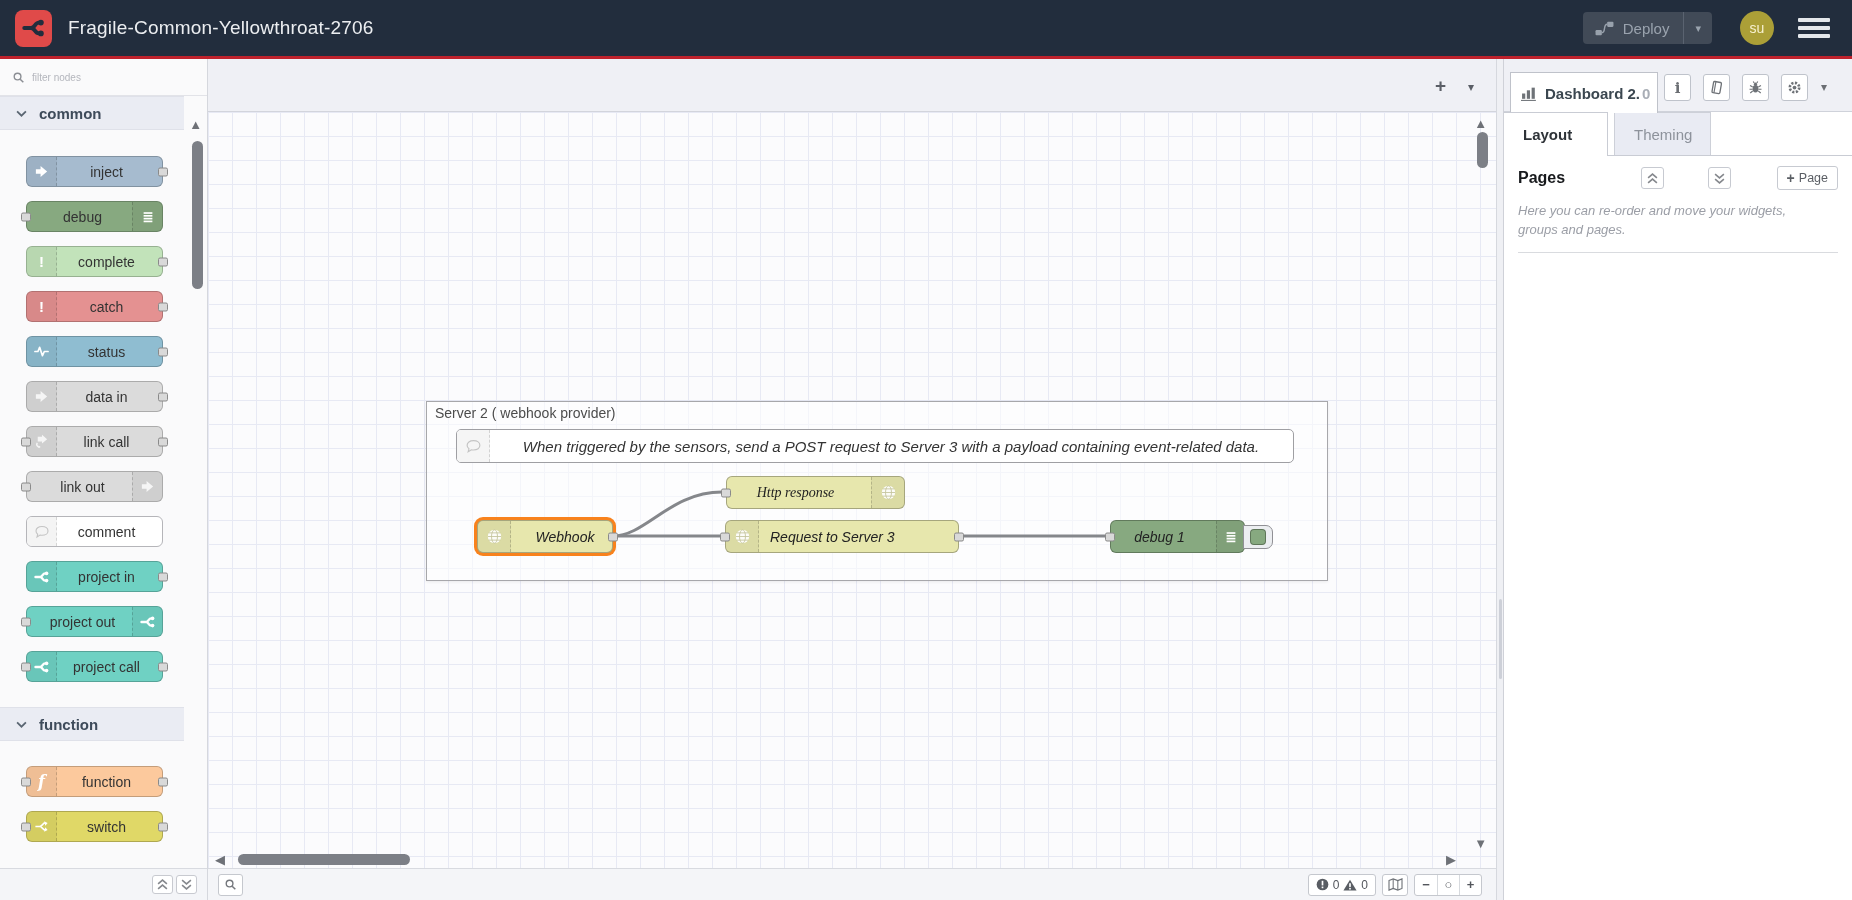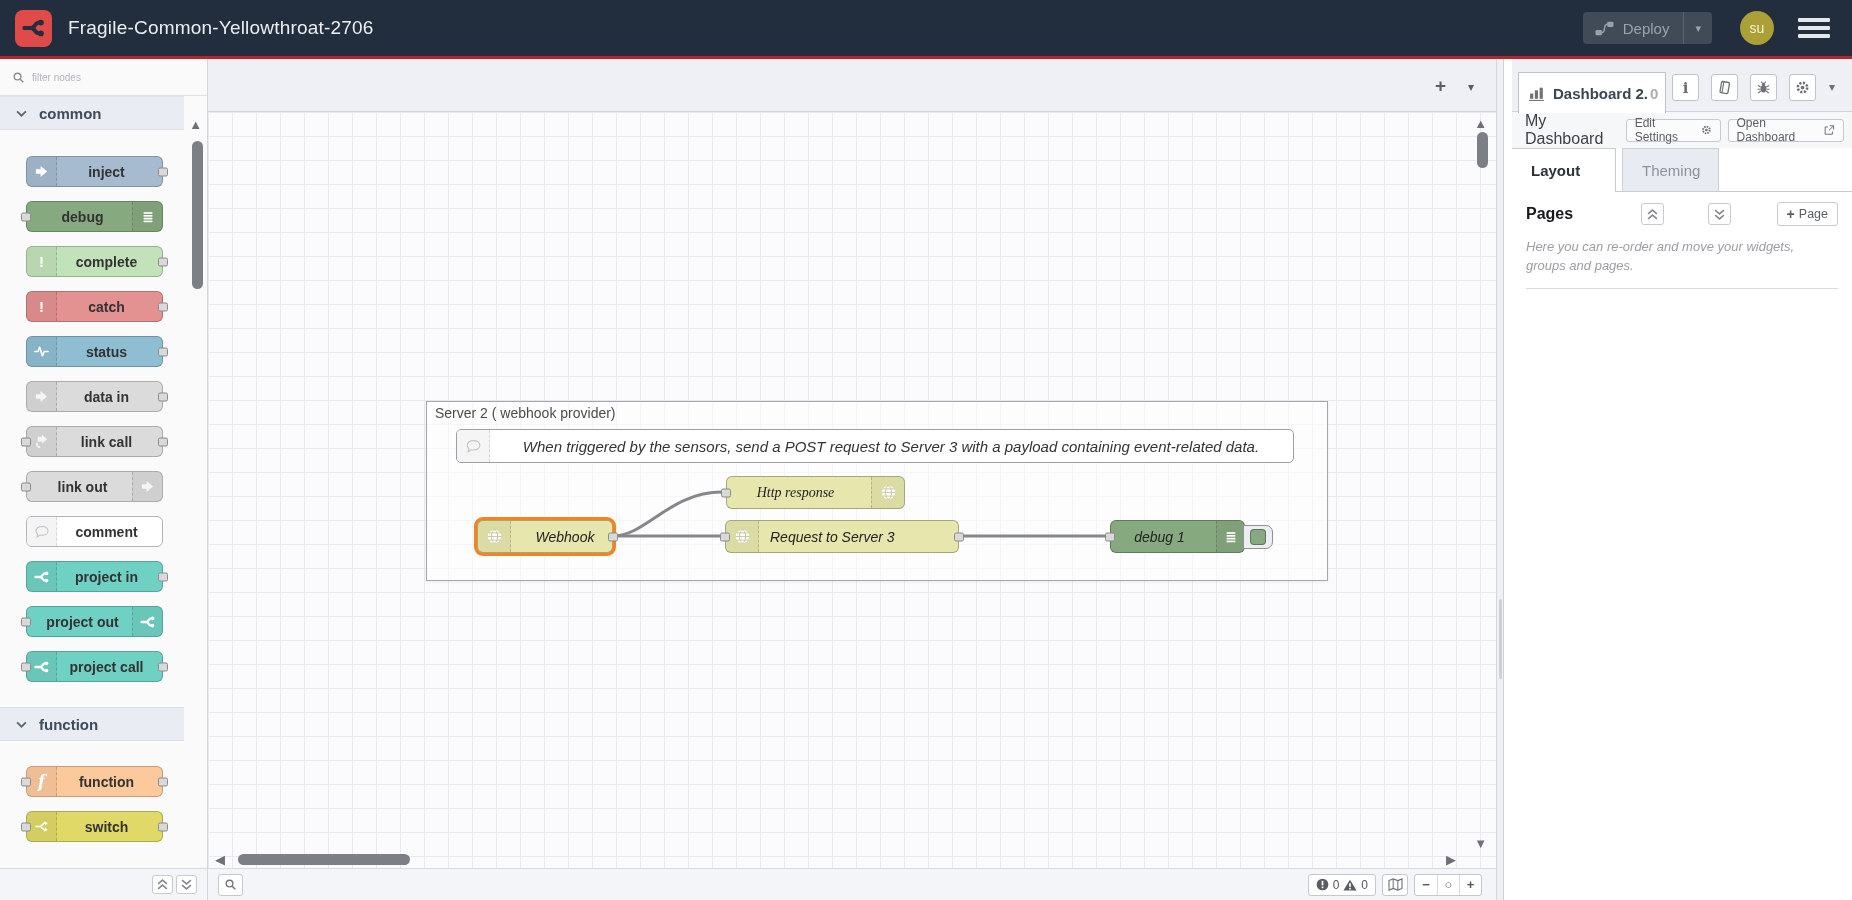--- a/index.html
+++ b/index.html
@@ -20,21 +20,21 @@
   .hamburger span { display:block; height:4px; background:#e4e7eb; border-radius:1px; }
 
   
   .palette { position:absolute; left:0; top:59px; bottom:0; width:208px; background:#fafafb; border-right:1px solid #d5d7dd; }
   .palette-search { height:37px; border-bottom:1px solid #e2e3e8; display:flex; align-items:center; padding-left:12px; gap:7px; background:#fafafb; }
   .palette-search input { border:none; outline:none; background:transparent; font-size:10px; color:#4c1d95; width:140px; font-family:"Liberation Sans",sans-serif; }
   .palette-search input::placeholder { color:#b4b6bd; }
   .pcat { width:184px; background:#eaecf3; border-top:1px solid #dfe1e9; border-bottom:1px solid #dfe1e9; height:34px; display:flex; align-items:center; gap:12px; padding-left:16px; margin-top:0; }
   .pcat-label { font-size:15px; font-weight:bold; color:#3e4b5a; }
   .pnode { position:relative; width:137px; height:31px; margin:14px 0 0 26px; border:1px solid rgba(0,0,0,.22); border-radius:6px; display:flex; align-items:center; }
-  .pnode .plabel { position:absolute; left:30px; right:6px; text-align:center; font-size:14px; color:#333;font-weight:bold; }
+  .pnode .plabel { position:absolute; left:30px; right:6px; text-align:center; font-size:14px; color:#333; }
   .pnode.icon-right .plabel { left:6px; right:30px; }
   .picon { position:absolute; left:0; top:0; bottom:0; width:30px; background:rgba(0,0,0,.05); border-right:1px dashed rgba(0,0,0,.18); border-radius:5px 0 0 5px; display:flex; align-items:center; justify-content:center; }
   .picon.right { left:auto; right:0; border-right:none; border-left:1px dashed rgba(0,0,0,.18); border-radius:0 5px 5px 0; }
   .picon.plain { background:#f4f4f4; border-right:1px dashed #d5d5d5; }
   .port { position:absolute; width:10px; height:9px; background:#d9d9d9; border:1px solid #8a8a8a; border-radius:2px; top:50%; transform:translateY(-50%); z-index:3; }
   .port.pl { left:-6px; } .port.pr { right:-6px; }
   .ficon { font-family:"DejaVu Serif", serif; font-style:italic; font-weight:bold; color:#fff; font-size:16px; line-height:1; }
   .bang { color:#fff; font-weight:bold; font-size:15px; line-height:1; }
   .palette-scroll-up { position:absolute; right:5px; top:58px; color:#6e7177; font-size:13px; }
   .palette-thumb { position:absolute; right:4px; top:82px; width:11px; height:148px; background:#7c7f86; border-radius:6px; }
@@ -73,21 +73,21 @@
   .badge { padding:0 7px; gap:4px; }
   .zoom-group { display:flex; height:22px; border:1px solid #c5c8ce; border-radius:3px; background:#fff; overflow:hidden; }
   .zoom-seg { width:22px; display:flex; align-items:center; justify-content:center; color:#53565c; font-size:13px; font-weight:bold; }
   .zoom-seg + .zoom-seg { border-left:1px solid #d7dade; }
 
   
   .splitter { position:absolute; top:59px; bottom:0; left:1496px; width:8px; background:#eff0f4; border-left:1px solid #d6d8de; border-right:1px solid #cfd1d8; }
   .splitter .grip { position:absolute; left:2px; top:540px; width:3px; height:80px; background:#cdd0d8; border-radius:2px; }
 
   
-  .sidebar { position:absolute; top:59px; bottom:0; left:1504px; right:0; background:#fff;margin-left:8px; }
+  .sidebar { position:absolute; top:59px; bottom:0; left:1504px; right:0; background:#fff; }
   .sb-header { position:relative; height:53px; background:#eff0f5; border-bottom:1px solid #cfd2da; }
   .sb-tab { position:absolute; left:6px; top:13px; width:148px; height:41px; background:#fff; border:1px solid #bfc2ca; border-bottom:none; display:flex; align-items:center; gap:7px; padding-left:10px; z-index:2; }
   .sb-tab-label { font-size:15px; font-weight:bold; color:#3b4750; }
   .sb-tab-suffix { font-size:15px; font-weight:bold; color:#a9aeb6; }
   .sb-iconbtn { position:absolute; top:15px; width:27px; height:27px; background:#fff; border:1px solid #bfc3cb; border-radius:3px; display:flex; align-items:center; justify-content:center; }
   .sb-caret { position:absolute; top:21px; left:317px; color:#6b6e73; font-size:12px; }
   .iserif { font-family:"DejaVu Serif", serif; font-weight:bold; font-size:15px; color:#6b6e73; }
   .sb-dashrow { height:36px; background:#f6f7f9; display:flex; align-items:center; padding:0 8px 0 13px; gap:7px; }
   .sb-dash-title { font-size:16px; color:#3c4147; margin-right:auto; }
   .sb-smallbtn { height:23px; background:#fbfbfc; border:1px solid #c7cad1; border-radius:3px; display:flex; align-items:center; gap:6px; padding:0 8px; font-size:12px; color:#5a5e64; }
@@ -496,38 +496,20 @@
       </div>
       <div class="sb-iconbtn" style="left:277px;">
         <svg width="15" height="15" viewBox="0 0 16 16">
             <circle cx="8" cy="8" r="5" fill="none" stroke="#6e7277" stroke-width="2.8" stroke-dasharray="2.3 1.6"></circle>
             <circle cx="8" cy="8" r="2" fill="#6e7277"></circle>
           </svg>
       </div>
       <div class="sb-caret">▾</div>
     </div>
 
-    <div class="sb-dashrow">
-      <span class="sb-dash-title">My Dashboard</span>
-      <div class="sb-smallbtn">
-        <span>Edit Settings</span>
-        <svg width="12" height="12" viewBox="0 0 16 16">
-            <circle cx="8" cy="8" r="5" fill="none" stroke="#6e7277" stroke-width="2.8" stroke-dasharray="2.3 1.6"></circle>
-            <circle cx="8" cy="8" r="2" fill="#6e7277"></circle>
-          </svg>
-      </div>
-      <div class="sb-smallbtn">
-        <span>Open Dashboard</span>
-        <svg width="12" height="12" viewBox="0 0 14 14">
-            <path d="M5 3H1.5v9.5H11V9" fill="none" stroke="#6e7277" stroke-width="1.3"></path>
-            <path d="M7.5 1.5h5v5" fill="none" stroke="#6e7277" stroke-width="1.3"></path>
-            <path d="M12.5 1.5L6.5 7.5" stroke="#6e7277" stroke-width="1.3"></path>
-          </svg>
-      </div>
-    </div>
 
     <div class="sb-tabs">
       <div class="sb-tab2 active">
           <span>Layout</span>
         </div>
       <div class="sb-tab2 inactive">
           <span>Theming</span>
         </div>
     </div>
 

